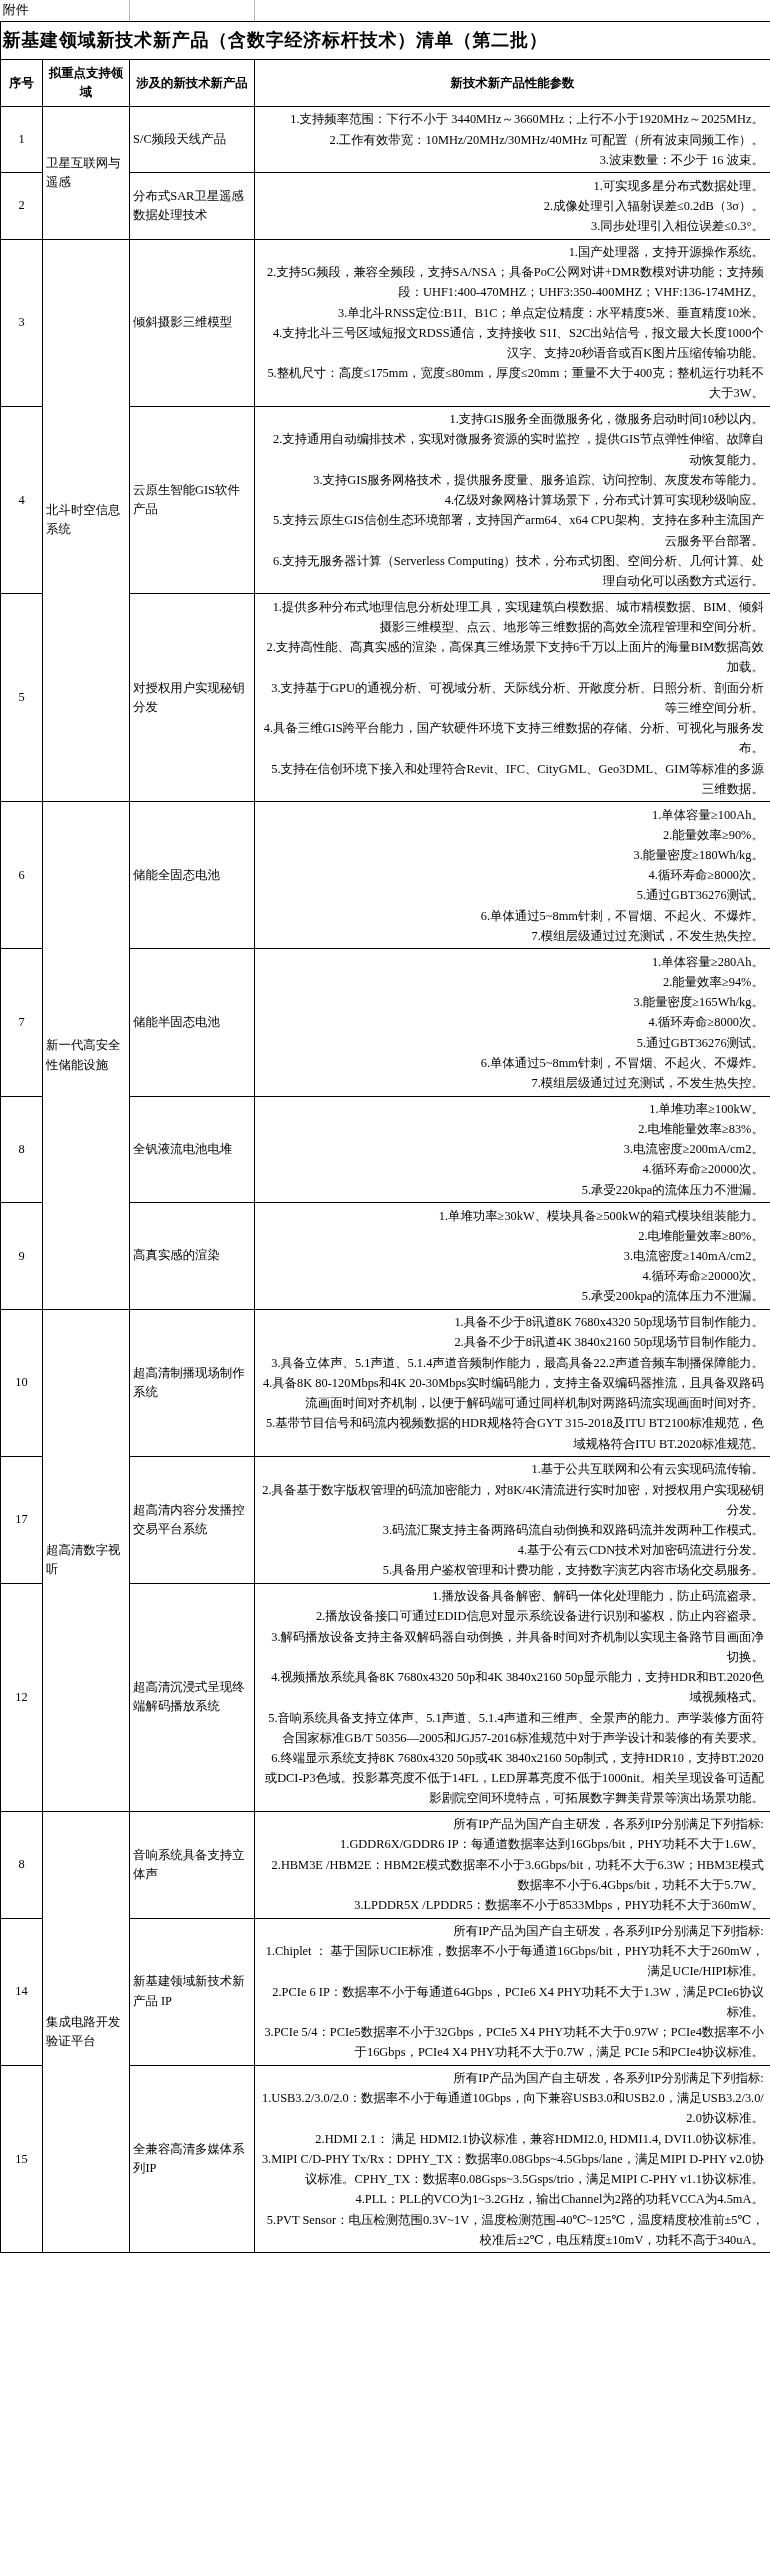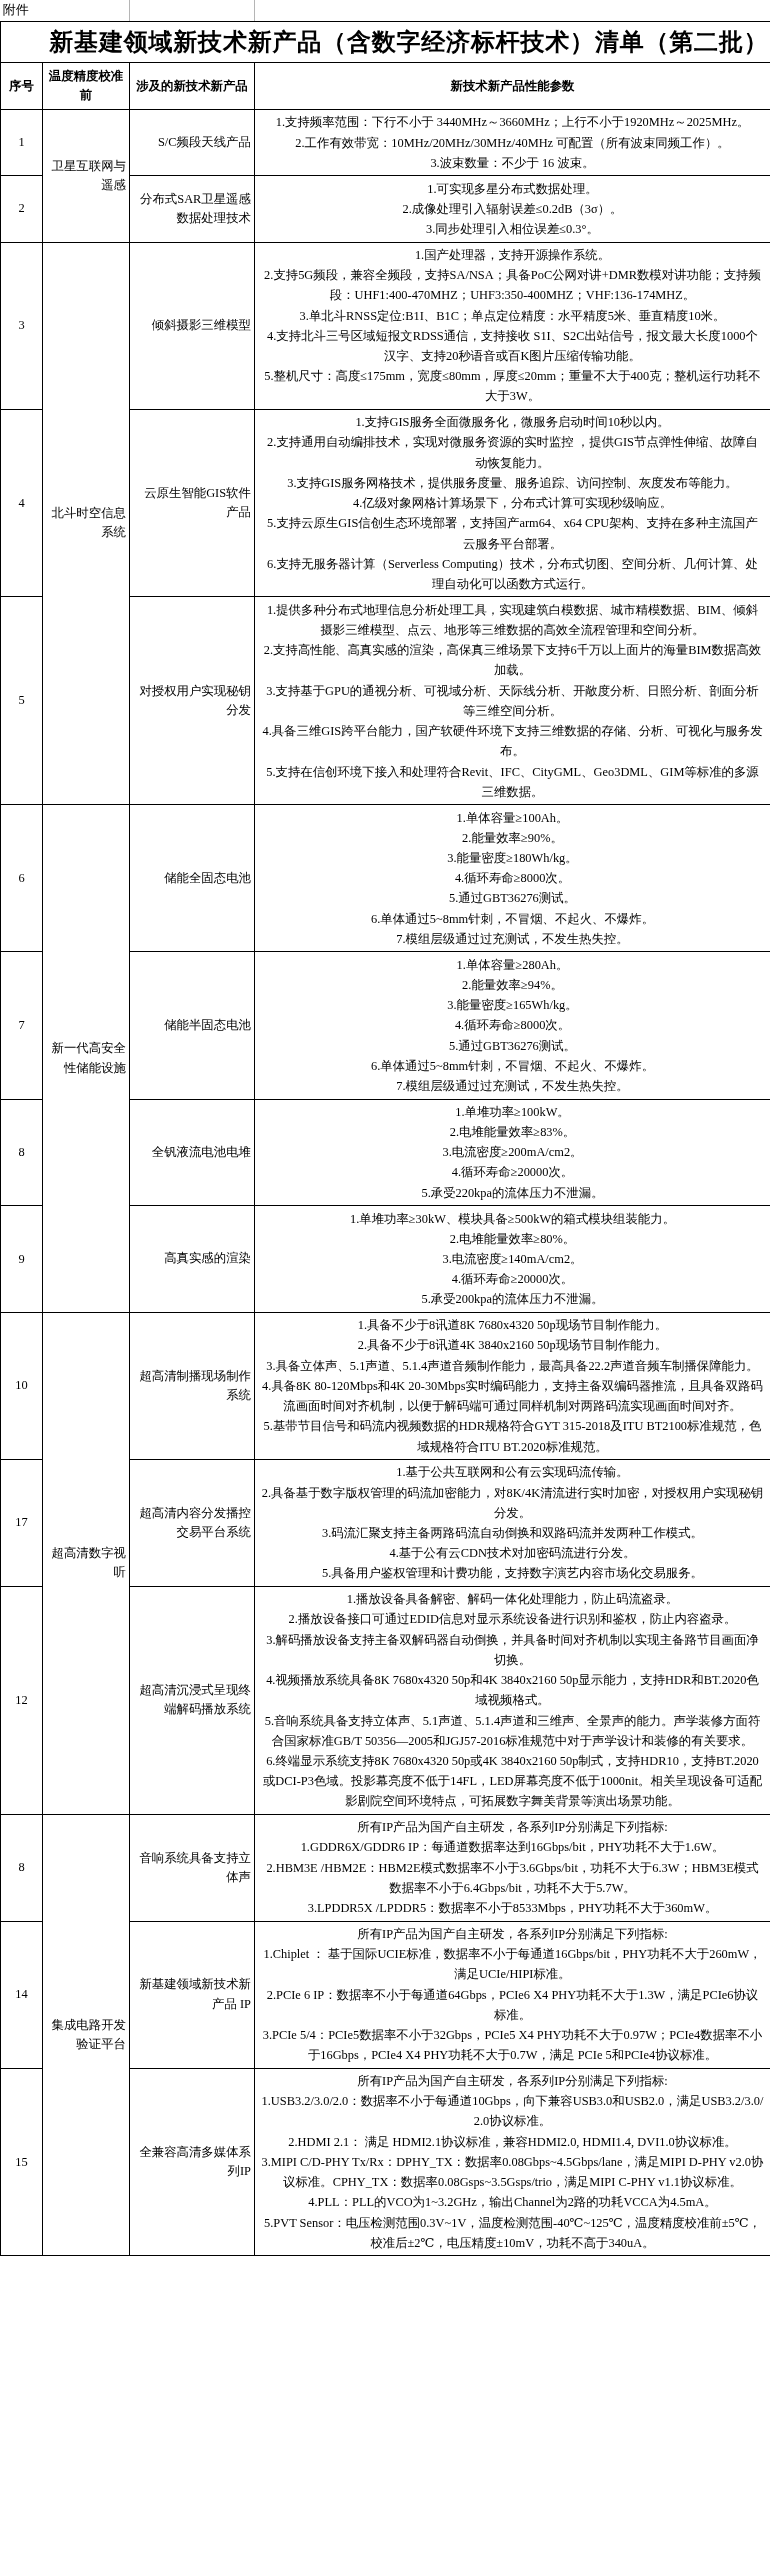--- a/index.html
+++ b/index.html
@@ -36,48 +36,48 @@
     margin-top: 28px;
   }
   tr.pre-row td.sep {
     border-left: 0.8px solid #b5b5b5;
   }
   
   tr.title-row td {
     border: 0.8px solid #000000;
     border-top: none;
     border-bottom: 1.5px solid #000000;
-    text-align: right;
+    text-align: left;
     font-weight: bold;
-    font-size: 24px;
+    font-size: 18px;
     letter-spacing: 0.8px;
     padding: 3.9px 1.5px;
     height: 29px;
   }
   
   tr.header-row th {
     font-weight: bold;
     text-align: center;
     font-size: 12.4px;
     padding: 4.6px 1.5px;
     height: 34px;
     line-height: 1.5;
   }
   
   td.c-no {
     text-align: center;
     padding: 1.5px;
   }
   td.c-domain, td.c-product {
-    text-align: right;
+    text-align: left;
     padding: 1.5px 3.1px;
     line-height: 1.55;
   }
   td.c-params {
-    text-align: center;
+    text-align: right;
     padding: 2.3px 6.2px;
     line-height: 1.63;
     white-space: pre-line;
   }
 </style>
 </head>
 <body>
 
 <div class="page">
   <table class="doc-table">
@@ -94,21 +94,21 @@
       <td class="sep"></td>
       <td class="sep"></td>
     </tr>
 
     <tr class="title-row">
       <td colspan="4">新基建领域新技术新产品（含数字经济标杆技术）清单（第二批）</td>
     </tr>
 
     <tr class="header-row">
       <th>序号</th>
-      <th>温度精度校准前</th>
+      <th>拟重点支持领域</th>
       <th>涉及的新技术新产品</th>
       <th>新技术新产品性能参数</th>
     </tr>
 
     <tr>
       <td class="c-no">1</td>
       <td class="c-domain" rowspan="2">卫星互联网与遥感</td>
       <td class="c-product">S/C频段天线产品</td>
       <td class="c-params">1.支持频率范围：下行不小于 3440MHz～3660MHz；上行不小于1920MHz～2025MHz。
 2.工作有效带宽：10MHz/20MHz/30MHz/40MHz 可配置（所有波束同频工作）。

